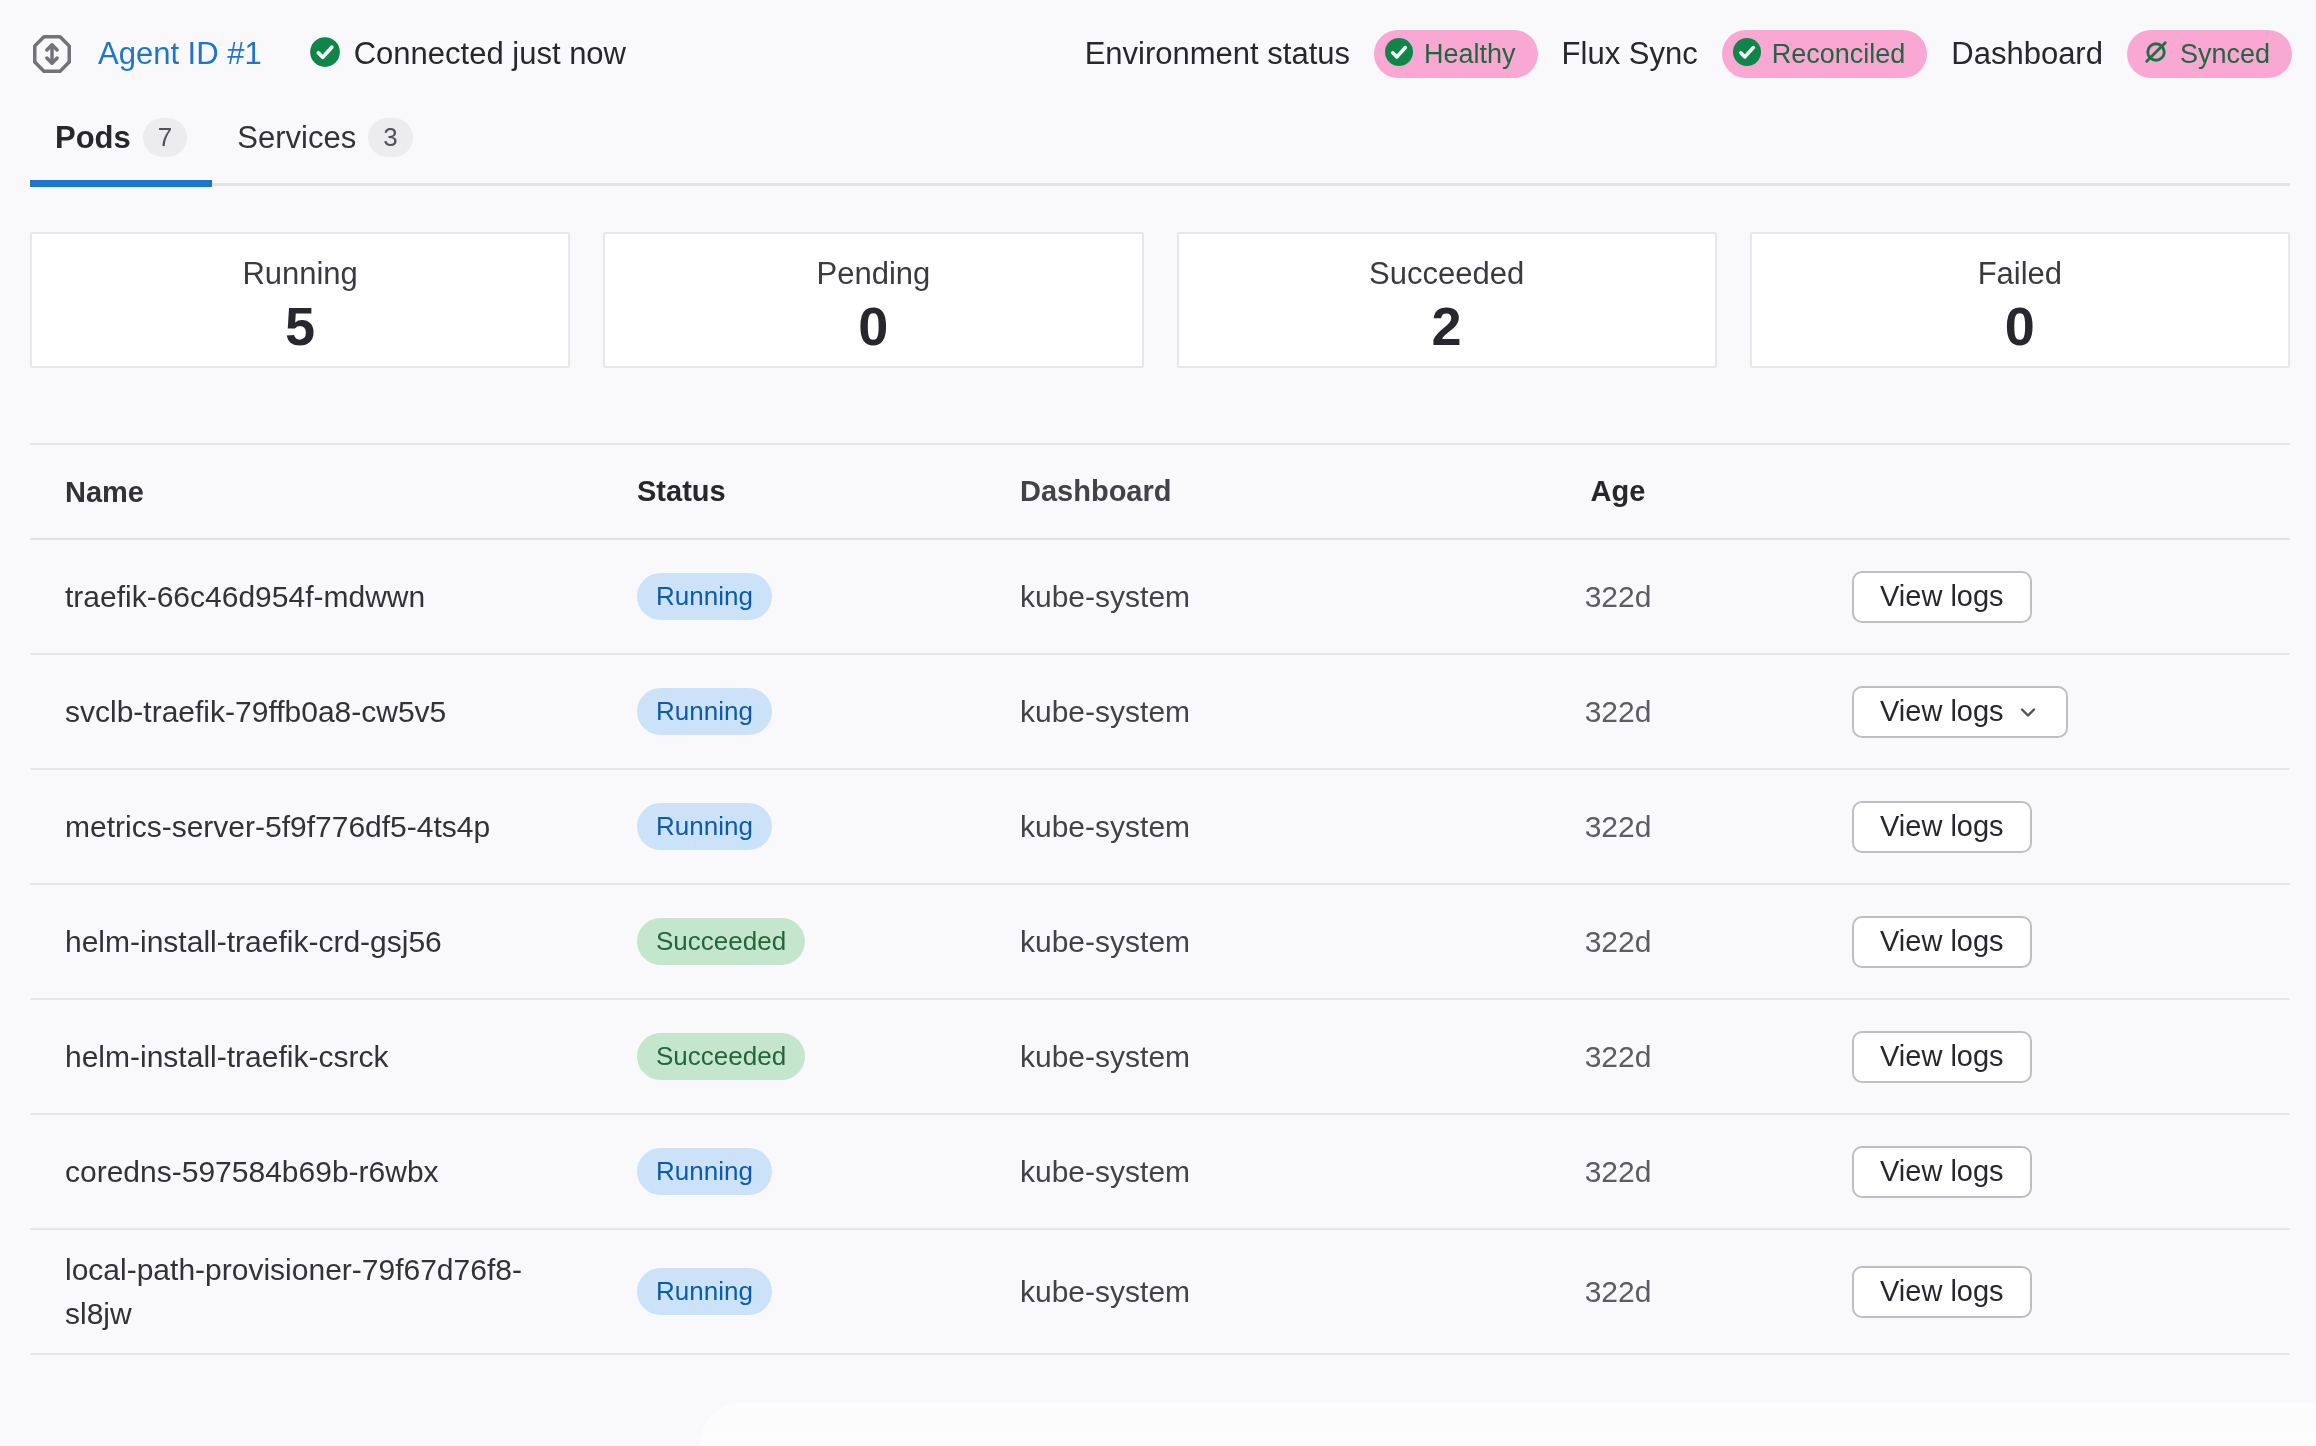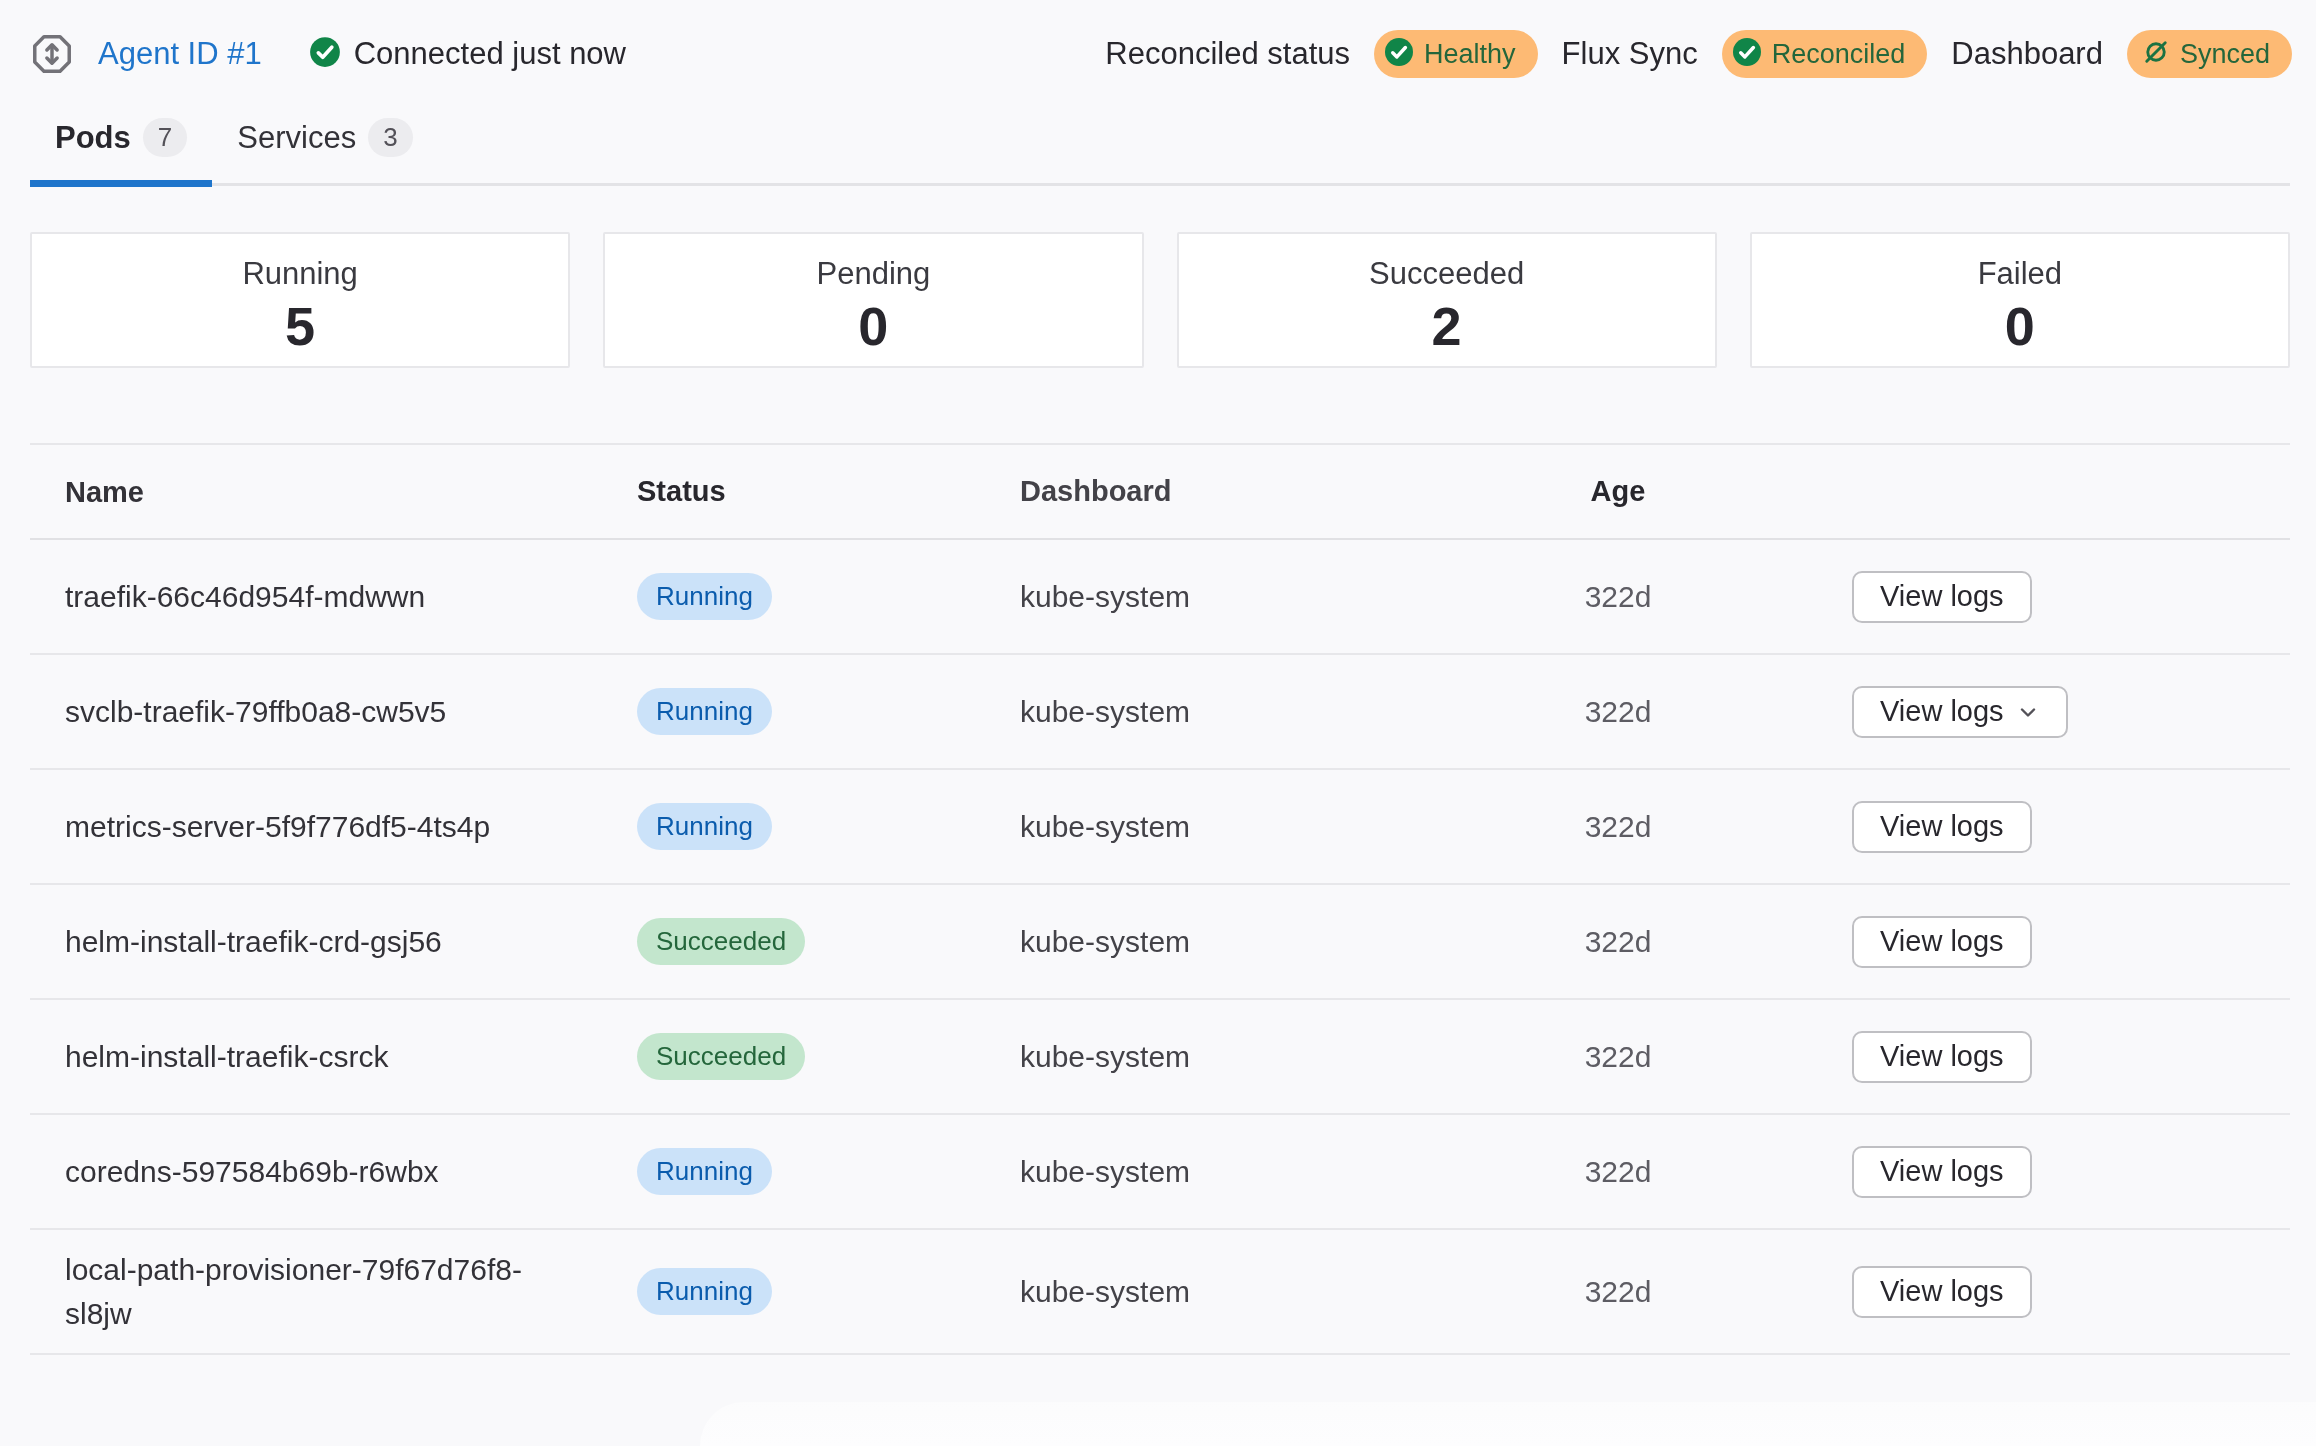--- a/index.html
+++ b/index.html
@@ -30,21 +30,21 @@
   }
   .conn-group { display: flex; align-items: center; gap: 12px; margin-left: 22px; }
   .conn-text { font-size: 31px; color: #28272d; }
   .header-right { gap: 24px; }
   .hdr-label { font-size: 31px; color: #28272d; }
 
   .pill {
     display: inline-flex;
     align-items: center;
     gap: 9px;
-    background: #fdba74;
+    background: #f9a8d4;
     border-radius: 999px;
     padding: 6px 22px 6px 9px;
     height: 48px;
   }
   .pill.outline-icon { padding-left: 14px; }
   .pill-text { font-size: 27px; color: #24663b; }
 
   
   .tabs {
     margin: 30px 26px 0 30px;
@@ -180,21 +180,21 @@
         <svg width="34" height="34" viewBox="0 0 24 24">
           <circle cx="12" cy="12" r="10.5" fill="#108548"></circle>
           <path d="M7.3 12.6 l3.1 3.1 L16.8 8.6" stroke="#ffffff" stroke-width="2.6" fill="none" stroke-linecap="round" stroke-linejoin="round"></path>
         </svg>
       </span>
       <span class="conn-text">Connected just now</span>
     </span>
   </div>
 
   <div class="header-right">
-    <span class="hdr-label">Reconciled status</span>
+    <span class="hdr-label">Environment status</span>
     <span class="pill">
       <span>
         <svg width="32" height="32" viewBox="0 0 24 24">
           <circle cx="12" cy="12" r="10.5" fill="#108548"></circle>
           <path d="M7.3 12.6 l3.1 3.1 L16.8 8.6" stroke="#ffffff" stroke-width="2.6" fill="none" stroke-linecap="round" stroke-linejoin="round"></path>
         </svg>
       </span>
       <span class="pill-text">Healthy</span>
     </span>
 

